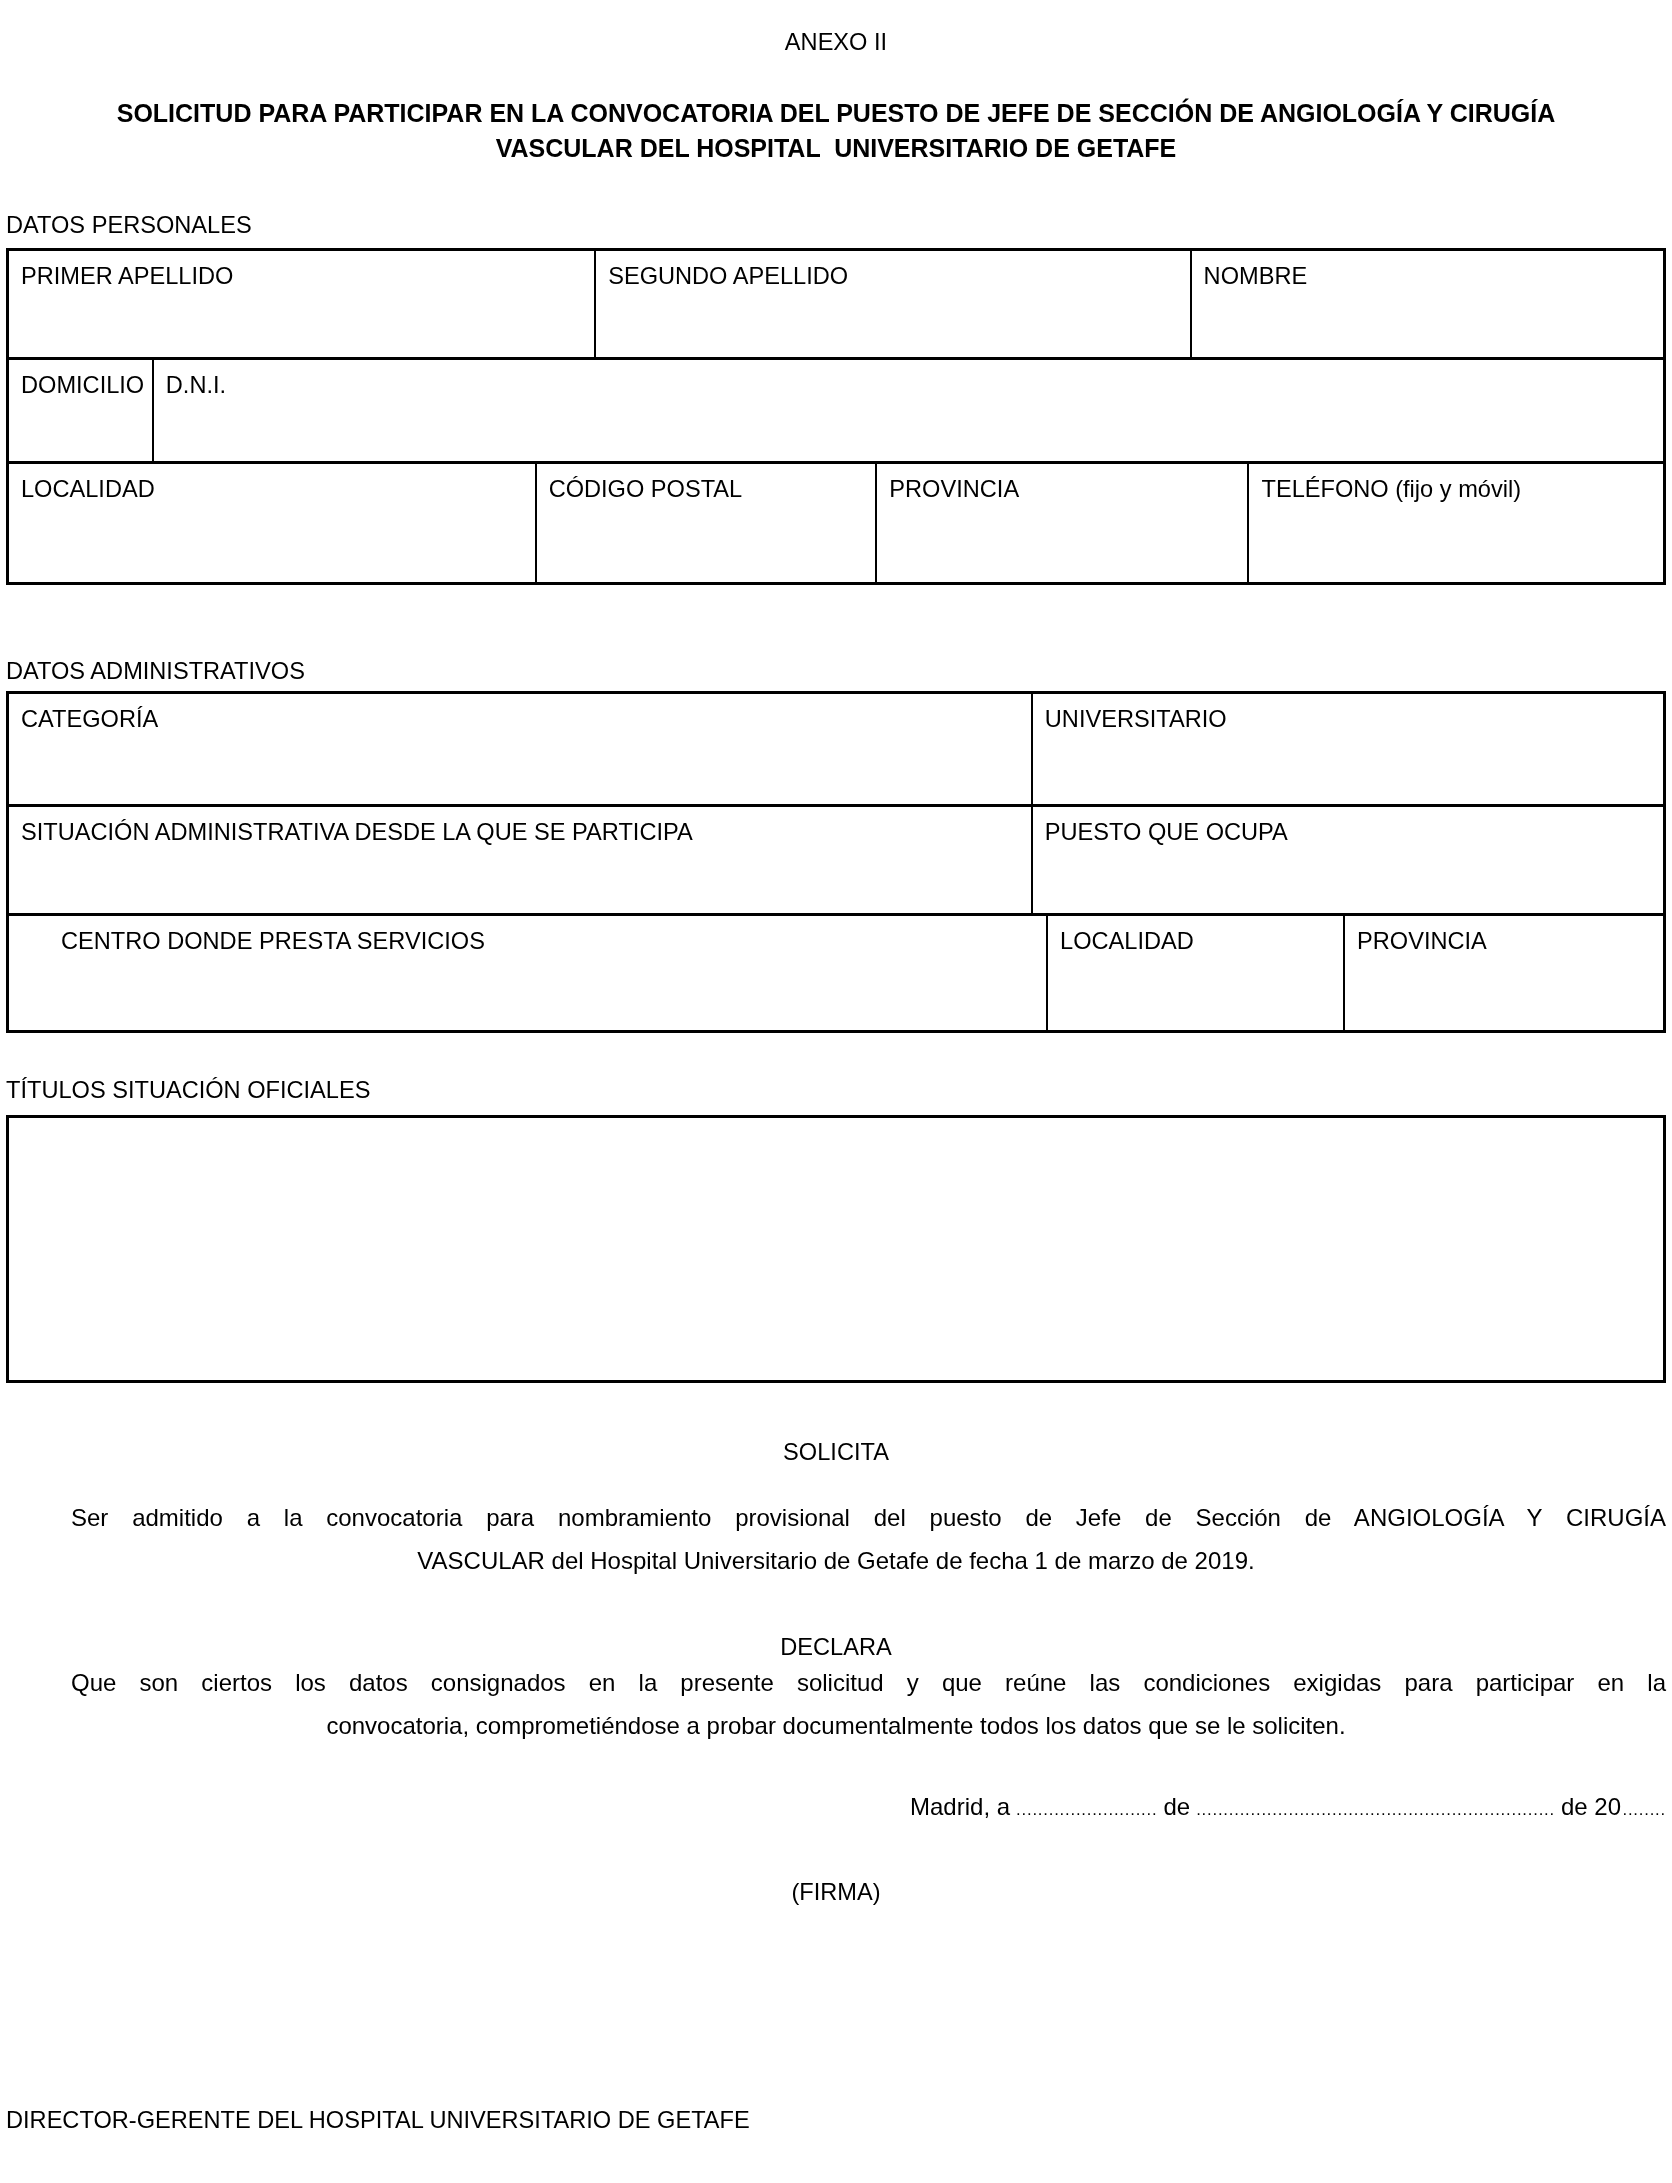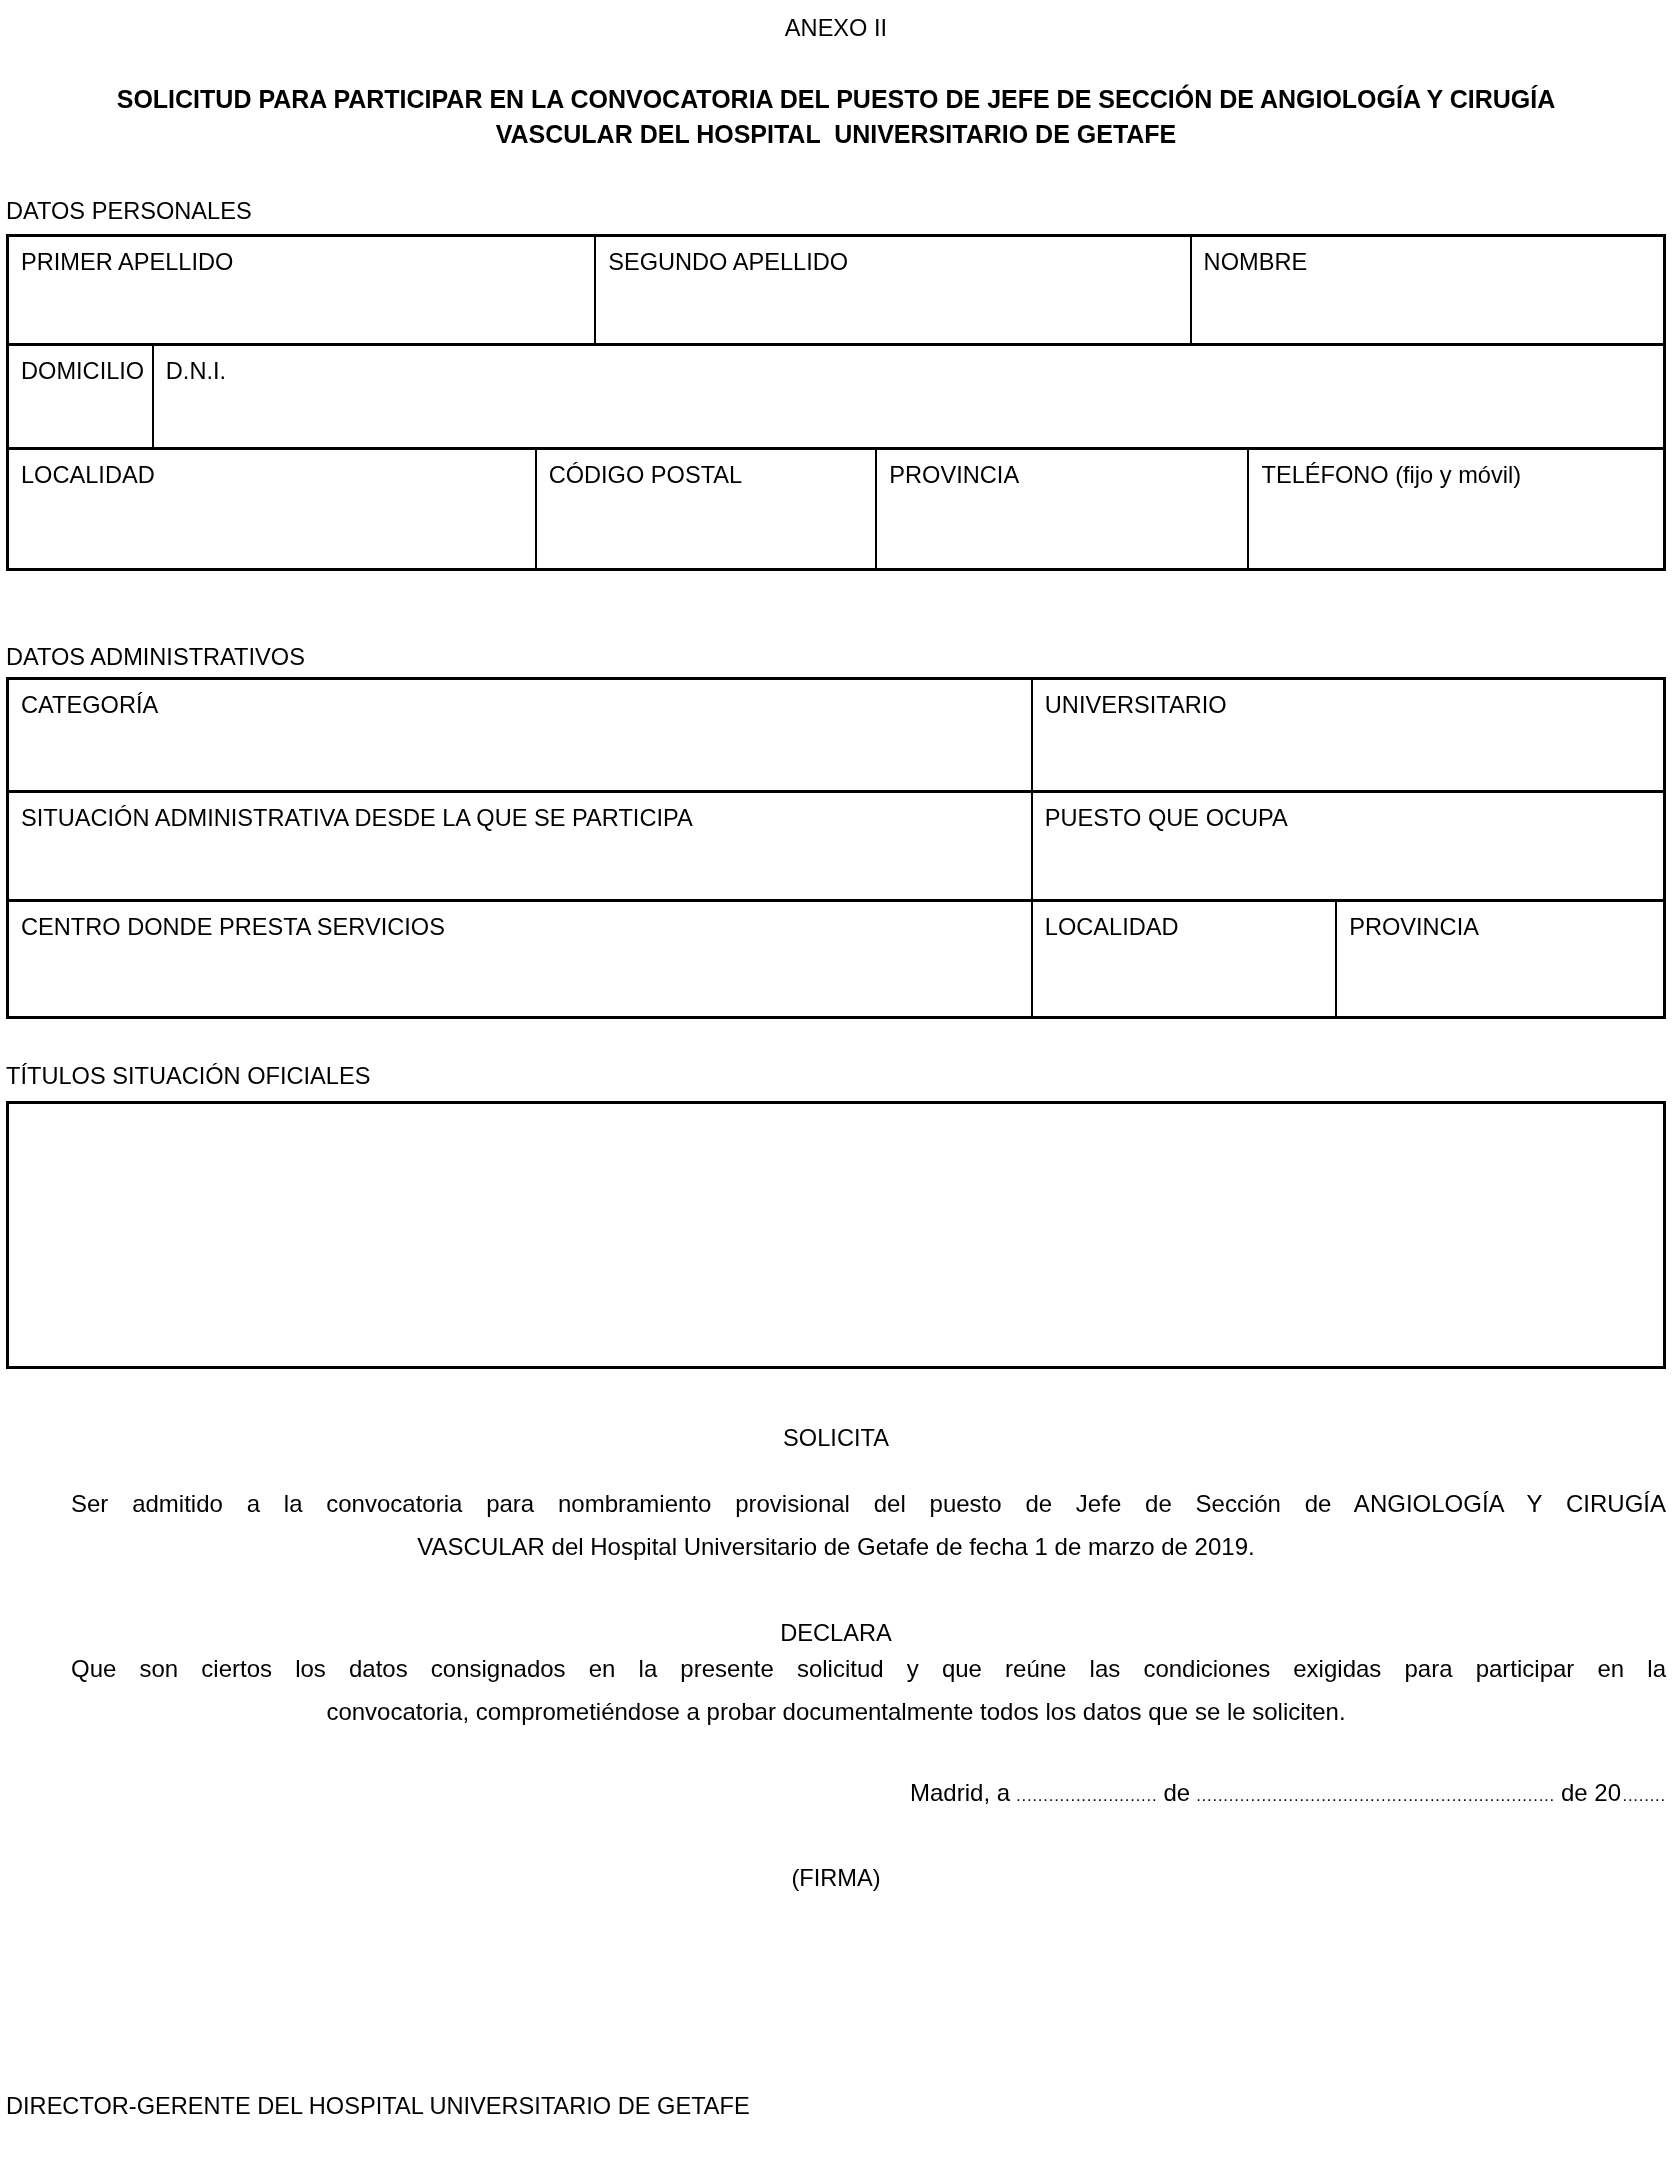--- a/index.html
+++ b/index.html
@@ -8,21 +8,21 @@
     width: 1672px;
     height: 2183px;
     box-sizing: border-box;
     padding: 0 6px;
     background: #ffffff;
     color: #000000;
     font-family: "Liberation Sans", sans-serif;
     overflow: hidden;
   }
   .anexo {
-    padding-top: 15px;
+    padding-top: 29px;
     text-align: center;
     font-size: 23.6px;
     line-height: 27px;
   }
   .title {
     margin-top: 40px;
     text-align: center;
     font-size: 25px;
     font-weight: bold;
     line-height: 35px;
@@ -45,21 +45,21 @@
     font-size: 23.6px;
     line-height: 29px;
     overflow: hidden;
   }
   .cell:last-child { border-right: none; flex: 1; }
   .t1 .r1 { height: 106px; }
   .t1 .r2 { height: 101px; }
   .t1 .r3 { height: 118px; }
   .t2 .r1 { height: 110px; }
   .t2 .r2 { height: 106px; }
-  .t2 .r3 { height: 114px; }
+  .t2 .r3 { height: 114px; padding-left: 40px; }
   .w355 { width: 35.5%; }
   .w360 { width: 36%; }
   .w319 { width: 31.9%; }
   .w206 { width: 20.6%; }
   .w225 { width: 22.5%; }
   .w619 { width: 61.9%; }
   .w184 { width: 18.4%; }
 
   .titulos-box {
     margin-top: 10.6px;

